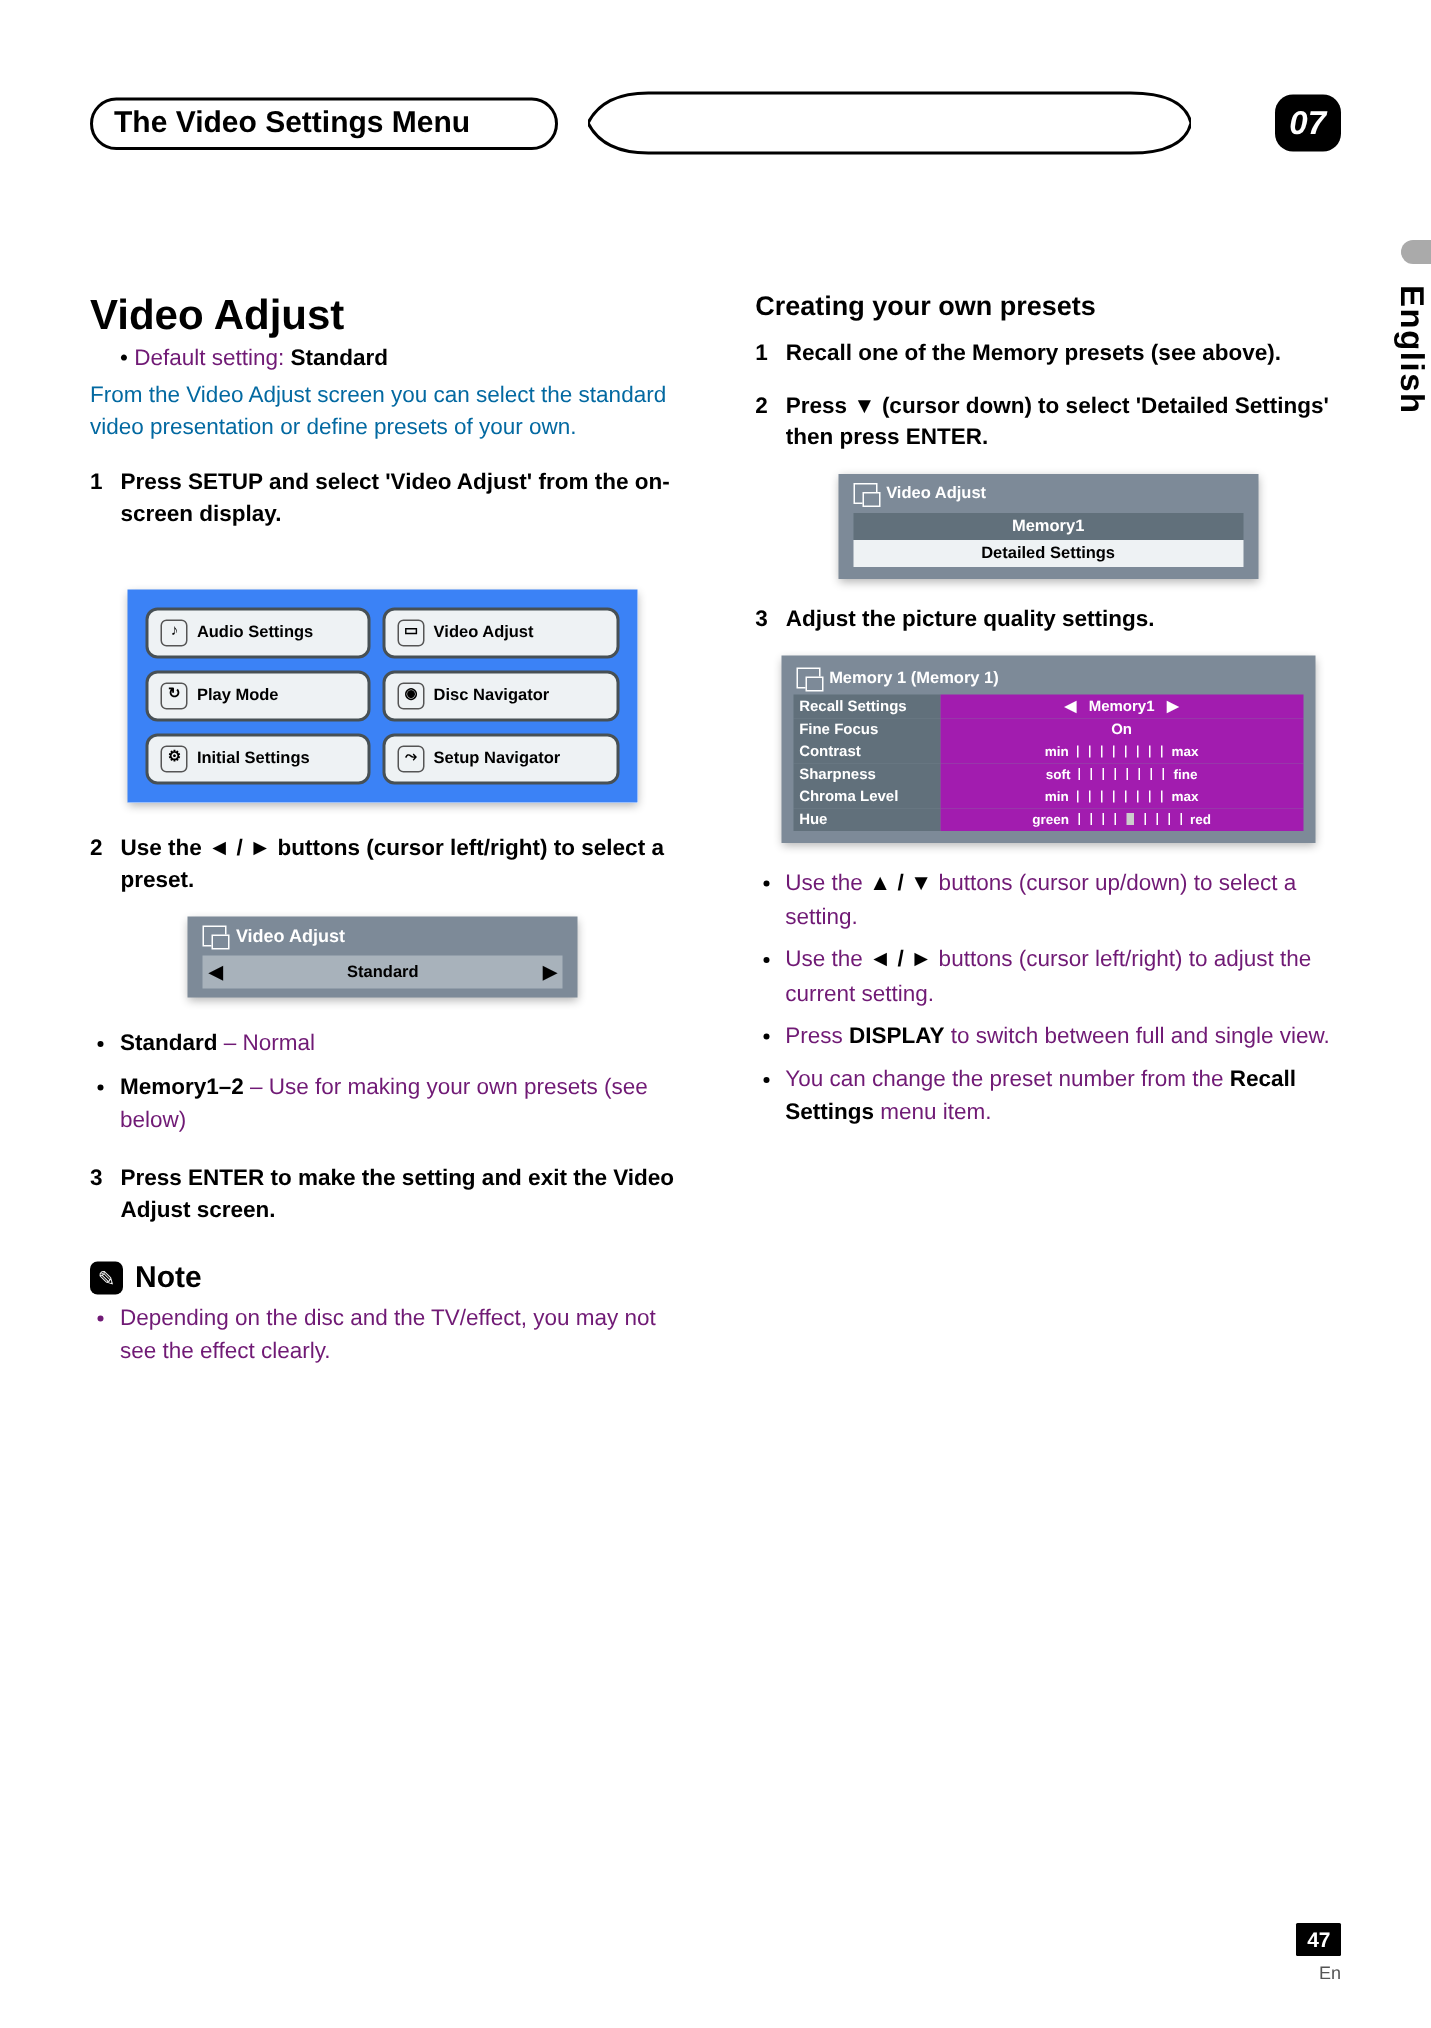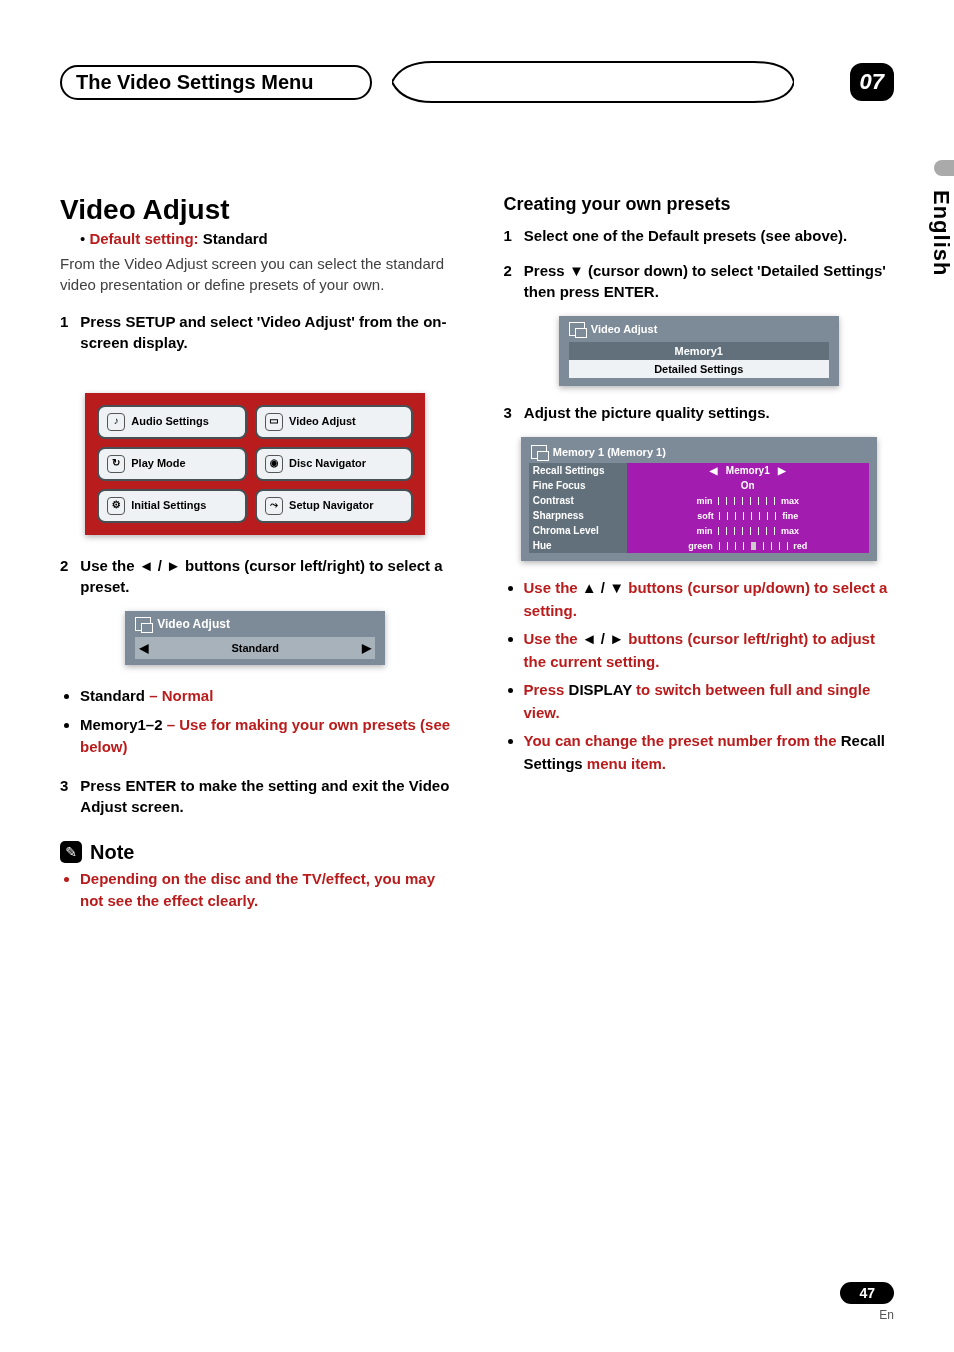--- a/index.html
+++ b/index.html
@@ -65,21 +65,21 @@
     font-size: 18px;
     font-weight: 700;
     margin: 0 0 10px 0;
   }
   .bullet-line {
     margin: 0 0 6px 20px;
     font-size: 15px;
   }
   .para {
     font-size: 15px;
-    color: #404040;
+    color: #0369a1;
     margin: 0 0 16px 0;
     line-height: 1.4;
   }
   .step {
     font-size: 15px;
     font-weight: 700;
     margin: 0 0 14px 0;
     line-height: 1.4;
     display:flex;
     gap:12px;
@@ -88,31 +88,31 @@
   .step-text { flex:1; }
   ul.body-list {
     margin:4px 0 16px 20px;
     padding:0;
     list-style: disc;
     font-size:15px;
     color:#000;
     line-height:1.5;
   }
   ul.body-list li { margin-bottom:6px; }
-  .muted { color:#b91c1c; font-weight:700; }
+  .muted { color:#701a75; font-weight:400; }
   .bold { font-weight:700; color:#000; }
 
   
   .osd {
     margin: 0 auto 20px auto;
     width: 300px;
     box-shadow: 0 2px 6px rgba(0,0,0,.3);
   }
   .osd-wide { width: 340px; }
-  .osd table { width:100%; border-collapse:separate; border-spacing:8px; background:#b91c1c; padding:4px;margin-top:40px;}
+  .osd table { width:100%; border-collapse:separate; border-spacing:8px; background:#3b82f6; padding:4px;margin-top:40px;}
   .osd td {
     background:#eef2f4;
     border:2px solid #475055;
     border-radius:8px;
     font-size:11px;
     font-weight:700;
     padding:6px 8px;
     vertical-align:middle;
   }
   .osd .ico {
@@ -226,22 +226,22 @@
     position:absolute;
     bottom:30px;
     right:60px;
     text-align:right;
   }
   .pg-badge {
     background:#000;
     color:#fff;
     font-weight:700;
     font-size:14px;
-    border-radius:11px;
-    padding:3px 19px;
+    border-radius:1px;
+    padding:3px 7px;
     display:inline-block;
   }
   .pg-en { font-size:12px; color:#555; margin-top:4px;}
   .arrow-glyph { font-family: Arial; }
 
   
   .hdr-wrap {
     display:flex;
     align-items:center;
     justify-content:space-between;
@@ -376,21 +376,21 @@
       <ul class="body-list" style="margin-top:2px;">
         <li class="muted">Depending on the disc and the TV/effect, you may not see the effect clearly.</li>
       </ul>
     </div>
 
     <div class="col">
       <h2 class="sub">Creating your own presets</h2>
 
       <div class="step">
         <span class="step-num">1</span>
-        <span class="step-text">Select one of the Default presets (see above).</span>
+        <span class="step-text">Recall one of the Memory presets (see above).</span>
       </div>
 
       <div class="step">
         <span class="step-num">2</span>
         <span class="step-text">
           <span>Press </span><span class="arrow-glyph">▼</span><span> (cursor down) to select 'Detailed Settings' then press ENTER.</span>
         </span>
       </div>
 
       <div class="osd3">

